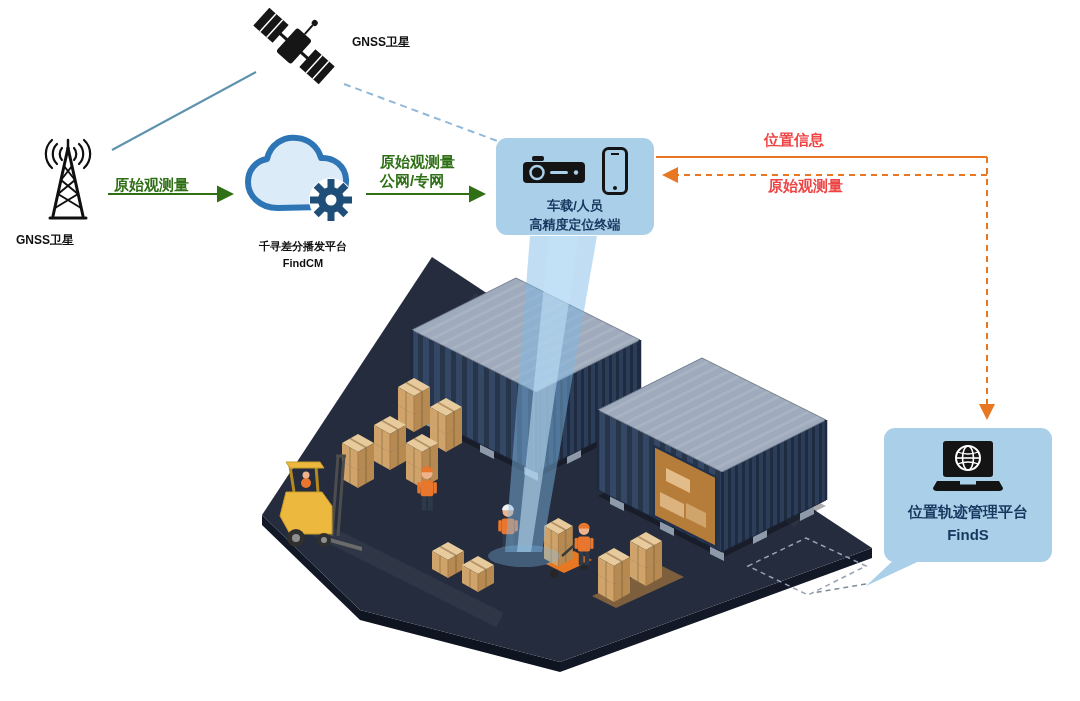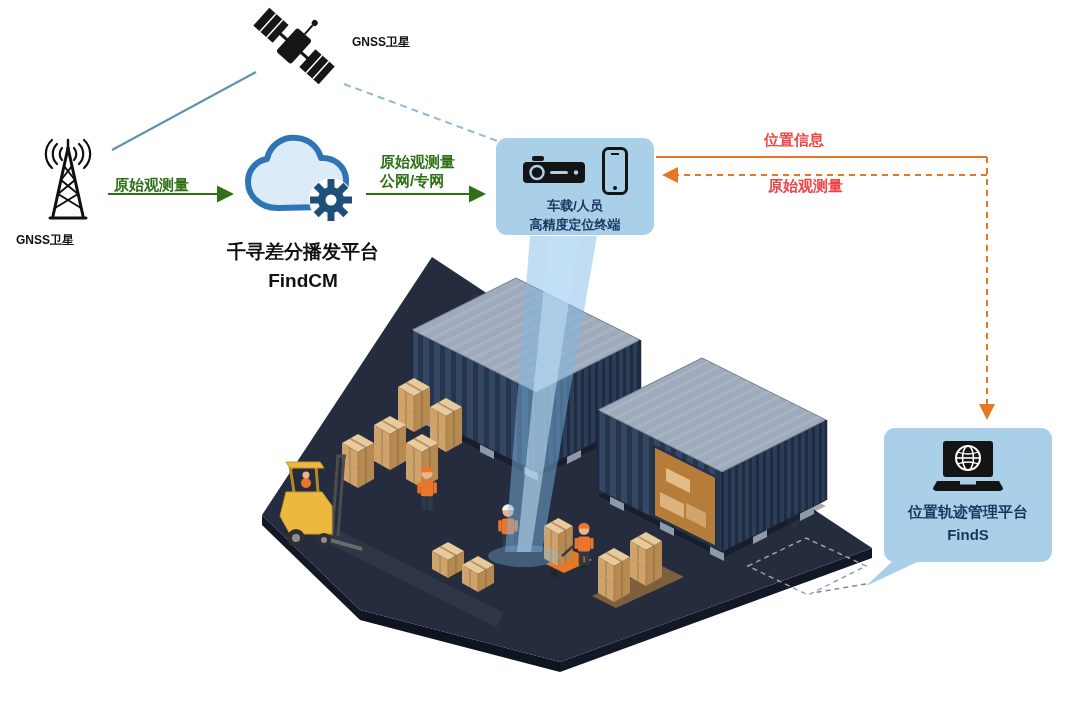--- a/index.html
+++ b/index.html
@@ -3,21 +3,21 @@
 <meta charset="utf-8">
 <style>
   html,body{margin:0;padding:0;background:#ffffff;}
   .canvas{
     position:relative;width:1080px;height:701px;background:#ffffff;overflow:hidden;
     font-family:"Liberation Sans","DejaVu Sans",sans-serif;
   }
   .layer{position:absolute;left:0;top:0;z-index:0;}
   .abs{position:absolute;z-index:2;}
   .node-label{position:absolute;z-index:3;font-weight:700;font-size:12px;color:#101010;white-space:nowrap;}
-  .cloud-label{position:absolute;z-index:3;width:190px;text-align:center;font-weight:700;font-size:19px;color:#101010;line-height:1.5;}
+  .cloud-label{position:absolute;z-index:3;width:190px;text-align:center;font-weight:700;font-size:11px;color:#101010;line-height:1.5;}
   .edge-green{position:absolute;z-index:3;font-size:15px;font-weight:600;color:#2f7016;white-space:nowrap;}
   .edge-orange{position:absolute;z-index:3;font-size:15px;font-weight:600;color:#ef4444;white-space:nowrap;}
   .bubble{
     position:absolute;z-index:2;background:#a9cfe9;border-radius:11px;
     display:flex;flex-direction:column;align-items:center;
   }
   .bubble .icon-row{display:flex;align-items:center;gap:14px;}
   .bubble .cap{color:#17375e;font-weight:700;text-align:center;}
   #terminal-bubble{left:496px;top:138px;width:158px;height:97px;}
   #terminal-bubble .icon-row{margin-top:9px;height:50px;}

